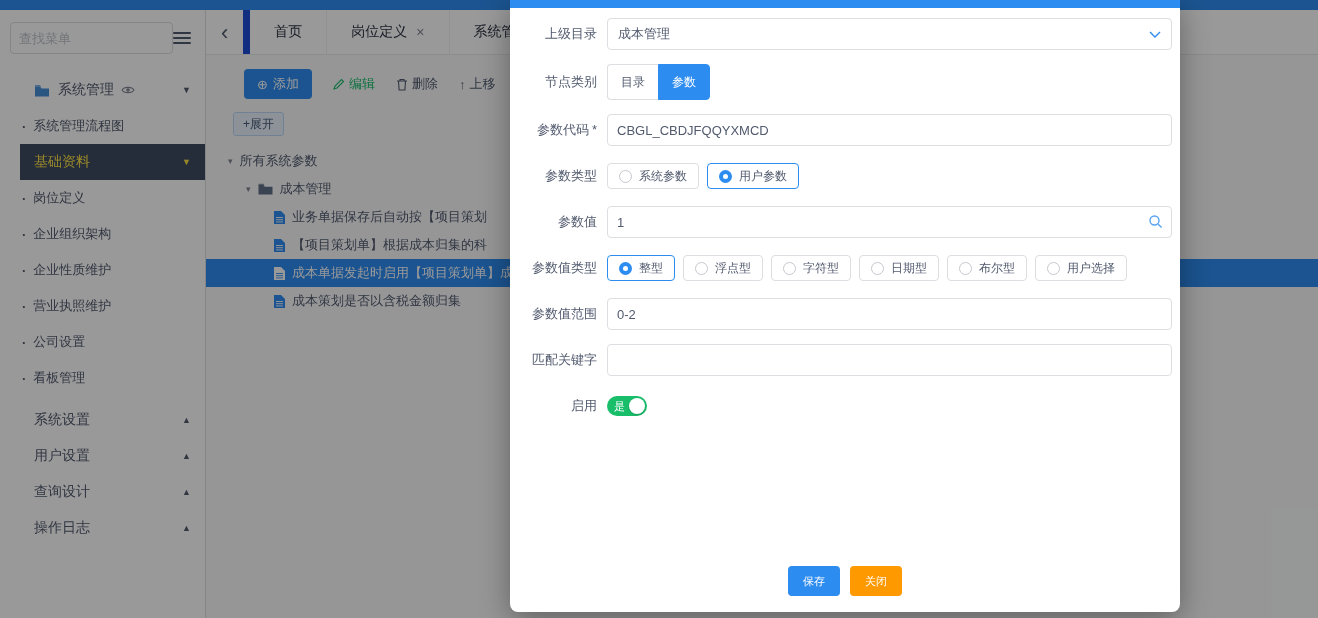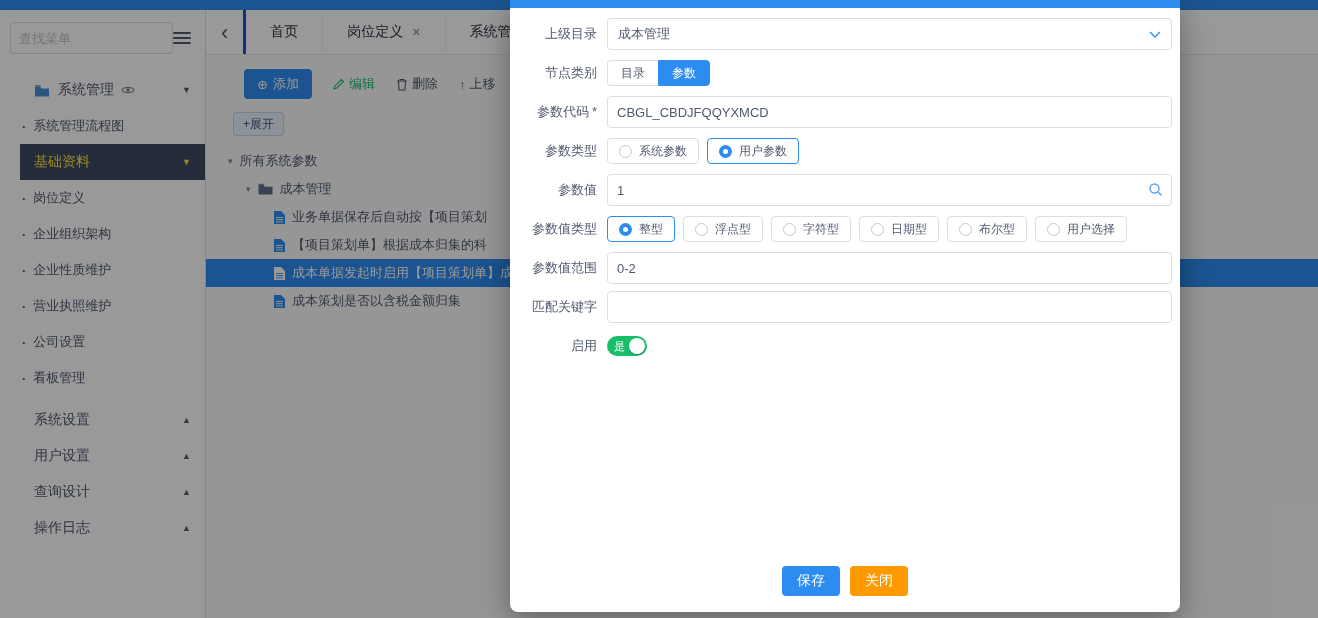--- a/index.html
+++ b/index.html
@@ -24,21 +24,21 @@
   .menu-child{height:36px;display:flex;align-items:center;padding:0 14px 0 22px;font-size:13px;color:var(--text,#515a6e);cursor:pointer;}
   .menu-child::before{content:"·";margin-right:7px;font-weight:bold;color:#515a6e;}
   .ico{display:inline-flex;align-items:center;flex:none;}
   .folder-ic{margin-right:8px;}
   .eye-ic{margin-left:7px;}
   .grp-gap{margin-top:6px;}
 
   .tabbar{position:absolute;left:206px;top:10px;right:0;height:45px;background:#fff;border-bottom:1px solid #e8eaec;display:flex;align-items:center;z-index:2;}
   .back-icon{font-size:22px;line-height:45px;color:#515a6e;padding:0 15px;cursor:pointer;}
   .tab{display:flex;align-items:center;gap:9px;padding:0 24px;height:100%;font-size:14px;color:#2c3442;border-right:1px solid #f0f2f5;cursor:pointer;white-space:nowrap;}
-  .tab.first{border-left:3px solid #1d4ed8;}
+  .tab.first{border-left:7px solid #1d4ed8;}
   .tab-close{font-size:14px;color:#808695;cursor:pointer;}
 
   .content{position:absolute;left:206px;top:55px;right:0;bottom:0;background:#fafbfc;z-index:2;overflow:hidden;}
   .toolbar{display:flex;align-items:center;padding:14px 0 0 38px;}
   .btn-add{display:inline-flex;align-items:center;gap:5px;height:30px;padding:0 13px;background:var(--primary,#2d8cf0);color:#fff;border:none;border-radius:4px;font-size:13px;cursor:pointer;}
   .tool-btn{display:inline-flex;align-items:center;gap:4px;background:none;border:none;font-size:13px;color:var(--text,#515a6e);margin-left:21px;cursor:pointer;}
   .tool-btn.green{color:var(--success,#19be6b);}
   .expand-chip{margin:13px 0 0 27px;height:24px;padding:0 9px;border:1px solid #bcd8f5;background:#eaf4fe;color:#46597a;border-radius:3px;font-size:12px;cursor:pointer;}
   .tree{margin-top:11px;}
   .tree-row{height:28px;display:flex;align-items:center;gap:7px;font-size:13px;color:var(--text,#515a6e);cursor:pointer;white-space:nowrap;}
@@ -49,47 +49,47 @@
   .tcaret{font-size:9px;color:#808695;}
   .doc-ic{color:var(--primary,#2d8cf0);}
   .tree-row.selected .doc-ic{color:#fff;}
   .folder-glyph{color:#5f7187;}
 
   
   .overlay{position:absolute;inset:0;background:rgba(0,0,0,0.40);z-index:10;}
   .modal{position:absolute;left:510px;top:0;width:670px;height:612px;background:#fff;z-index:20;border-radius:0 0 8px 8px;box-shadow:0 8px 30px rgba(0,0,0,0.35);display:flex;flex-direction:column;}
   .modal-header{height:8px;background:var(--primary,#2d8cf0);flex:none;}
   .modal-body{flex:1;padding-top:10px;}
-  .mrow{display:flex;align-items:center;margin-bottom:7px;min-height:32px;}
+  .mrow{display:flex;align-items:center;margin-bottom:14px;min-height:32px;}
   .mrow.top{align-items:flex-start;}
   .mlabel{width:97px;flex:none;text-align:right;padding-right:10px;font-size:13px;color:var(--text,#515a6e);white-space:nowrap;}
   .mrow.top .mlabel{padding-top:7px;}
   .req{margin-left:3px;color:#515a6e;}
   .mfield{flex:1;margin-right:8px;display:flex;align-items:center;min-width:0;}
   .tinput{width:100%;height:32px;border:1px solid var(--border,#dcdee2);border-radius:4px;padding:0 9px;font-size:13px;color:var(--text,#515a6e);outline:none;background:#fff;}
   .select{width:100%;height:32px;border:1px solid var(--border,#dcdee2);border-radius:4px;padding:0 10px;display:flex;align-items:center;justify-content:space-between;cursor:pointer;background:#fff;}
   .input-wrap{position:relative;width:100%;}
   .input-wrap .tinput{padding-right:32px;}
   .search-ic{position:absolute;right:9px;top:8px;cursor:pointer;}
   .segmented{display:flex;}
-  .seg{height:26px;padding:0 13px;font-size:12px;border:1px solid var(--border,#dcdee2);background:#fff;color:var(--text,#515a6e);cursor:pointer;}
+  .seg{height:36px;padding:0 13px;font-size:12px;border:1px solid var(--border,#dcdee2);background:#fff;color:var(--text,#515a6e);cursor:pointer;}
   .seg.left{border-radius:4px 0 0 4px;border-right:none;}
   .seg.right{border-radius:0 4px 4px 0;}
   .seg.active{background:var(--primary,#2d8cf0);border-color:var(--primary,#2d8cf0);color:#fff;}
   .radio-group{display:flex;gap:8px;flex-wrap:nowrap;}
   .radio-box{display:inline-flex;align-items:center;gap:7px;height:26px;padding:0 11px;border:1px solid var(--border,#dcdee2);border-radius:4px;font-size:12px;color:var(--text,#515a6e);background:#fff;cursor:pointer;white-space:nowrap;}
   .radio-box.active{border-color:var(--primary,#2d8cf0);}
   .radio{width:13px;height:13px;border-radius:50%;border:1px solid #c5c8ce;background:#fff;flex:none;}
   .radio.checked{border:4px solid var(--primary,#2d8cf0);}
   .tarea{width:100%;height:178px;border:1px solid var(--border,#dcdee2);border-radius:4px;padding:6px 9px;font-size:13px;line-height:18px;color:var(--text,#515a6e);resize:none;outline:none;background:#fff;}
   .switch{width:40px;height:20px;border-radius:11px;background:var(--success,#19be6b);position:relative;cursor:pointer;flex:none;}
   .switch-text{position:absolute;left:7px;top:50%;transform:translateY(-50%);color:#fff;font-size:11px;}
   .switch-knob{position:absolute;right:2px;top:2px;width:16px;height:16px;border-radius:50%;background:#fff;box-shadow:0 1px 2px rgba(0,0,0,.2);}
   .modal-footer{display:flex;justify-content:center;gap:10px;padding:12px 0 16px;}
-  .mbtn{height:30px;padding:4px 15px;border:none;border-radius:4px;color:#fff;font-size:14px;cursor:pointer;}
+  .mbtn{height:30px;padding:4px 15px;border:none;border-radius:4px;color:#fff;font-size:11px;cursor:pointer;}
   .mbtn.primary{background:var(--primary,#2d8cf0);}
   .mbtn.warn{background:var(--warning,#ff9900);}
 </style>
 </head>
 <body style="--primary: #2d8cf0; --success: #19be6b; --warning: #ff9900; --sidebar-active: #3d4b5f; --border: #dcdee2; --text: #515a6e;">
 
 <div class="topbar"></div>
 
 <aside class="sidebar">
   <div class="search-row">

